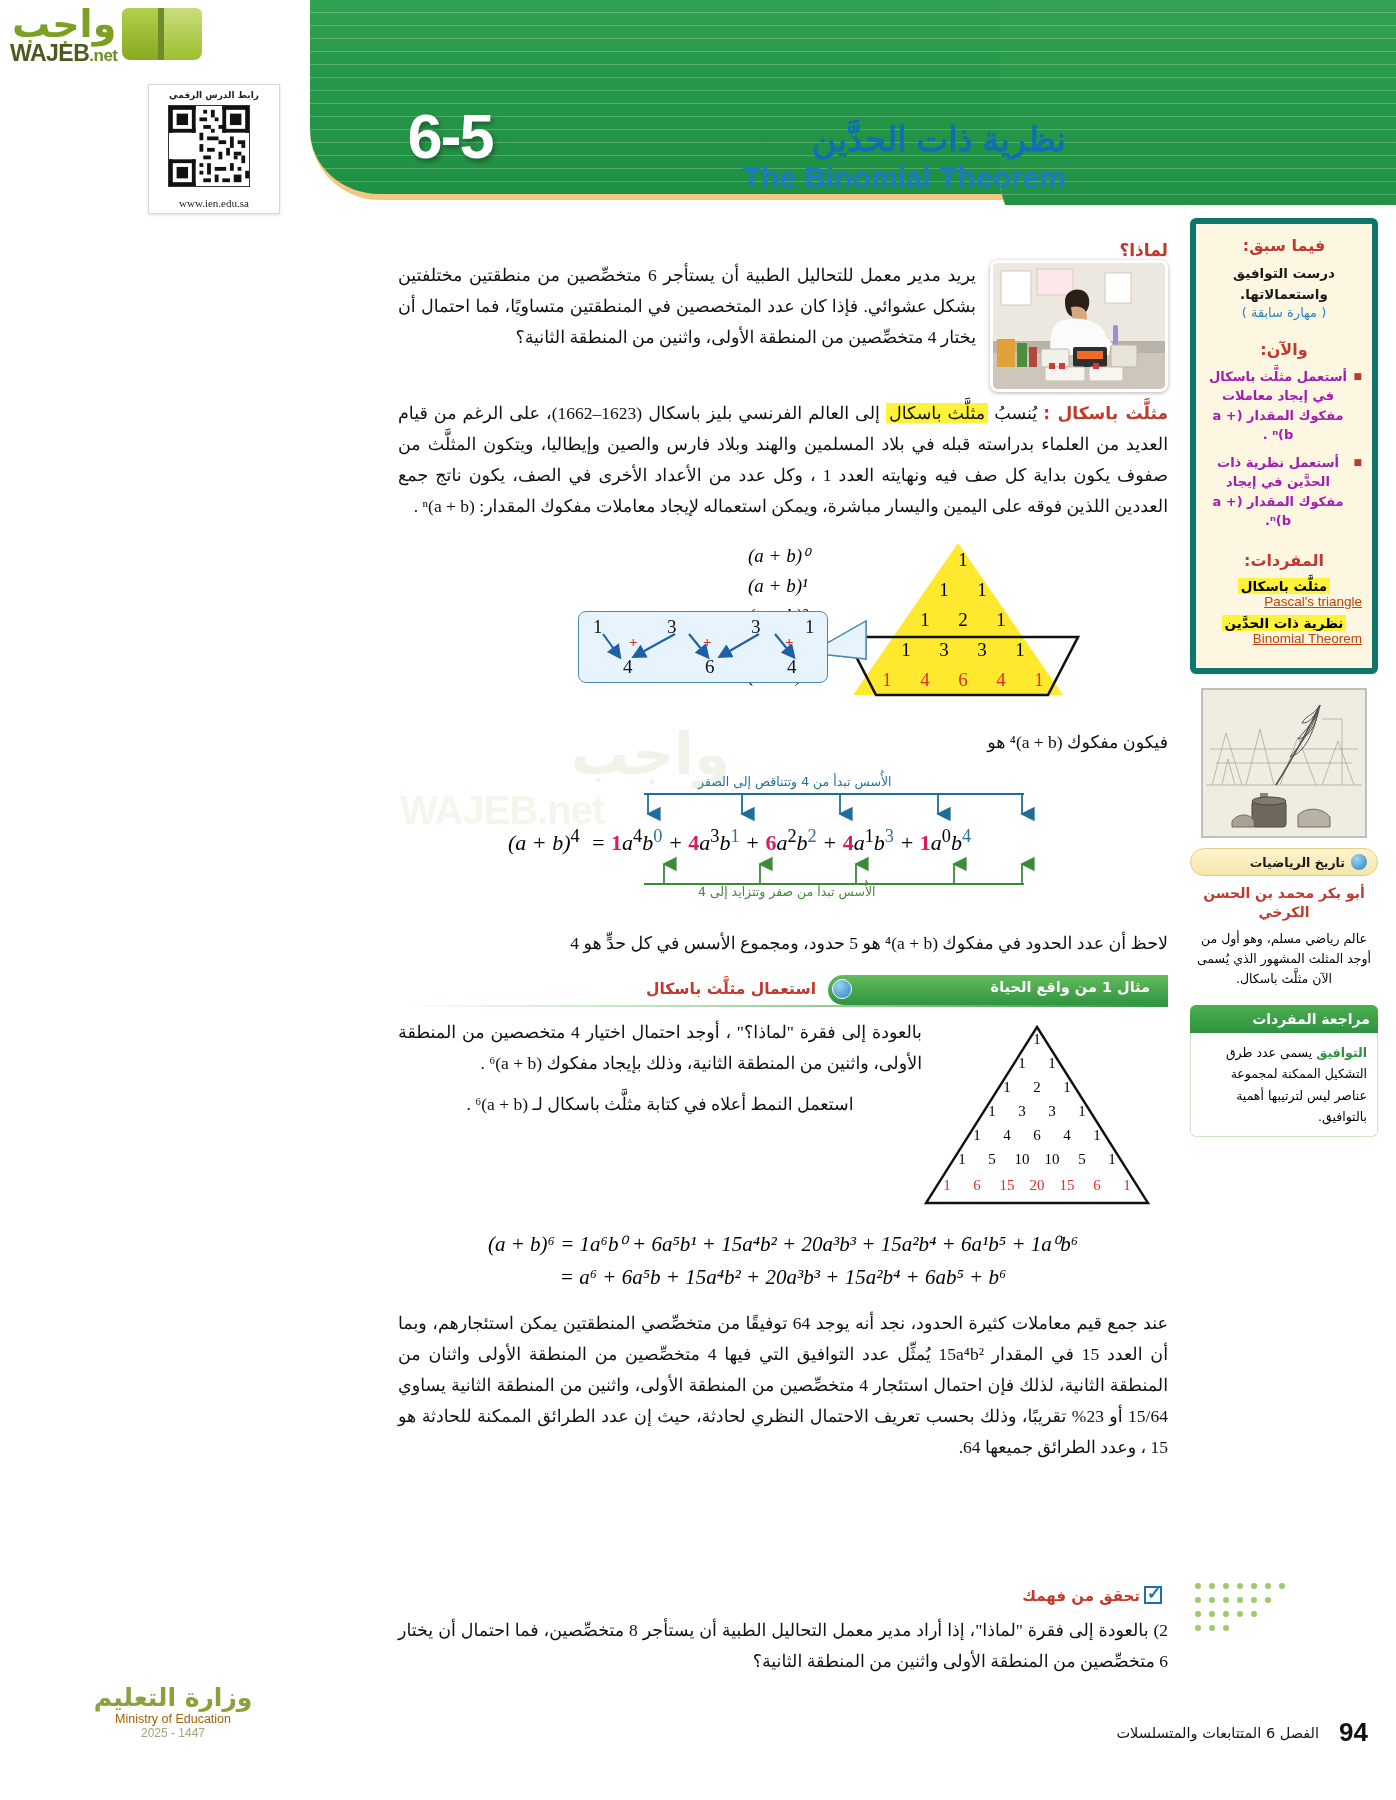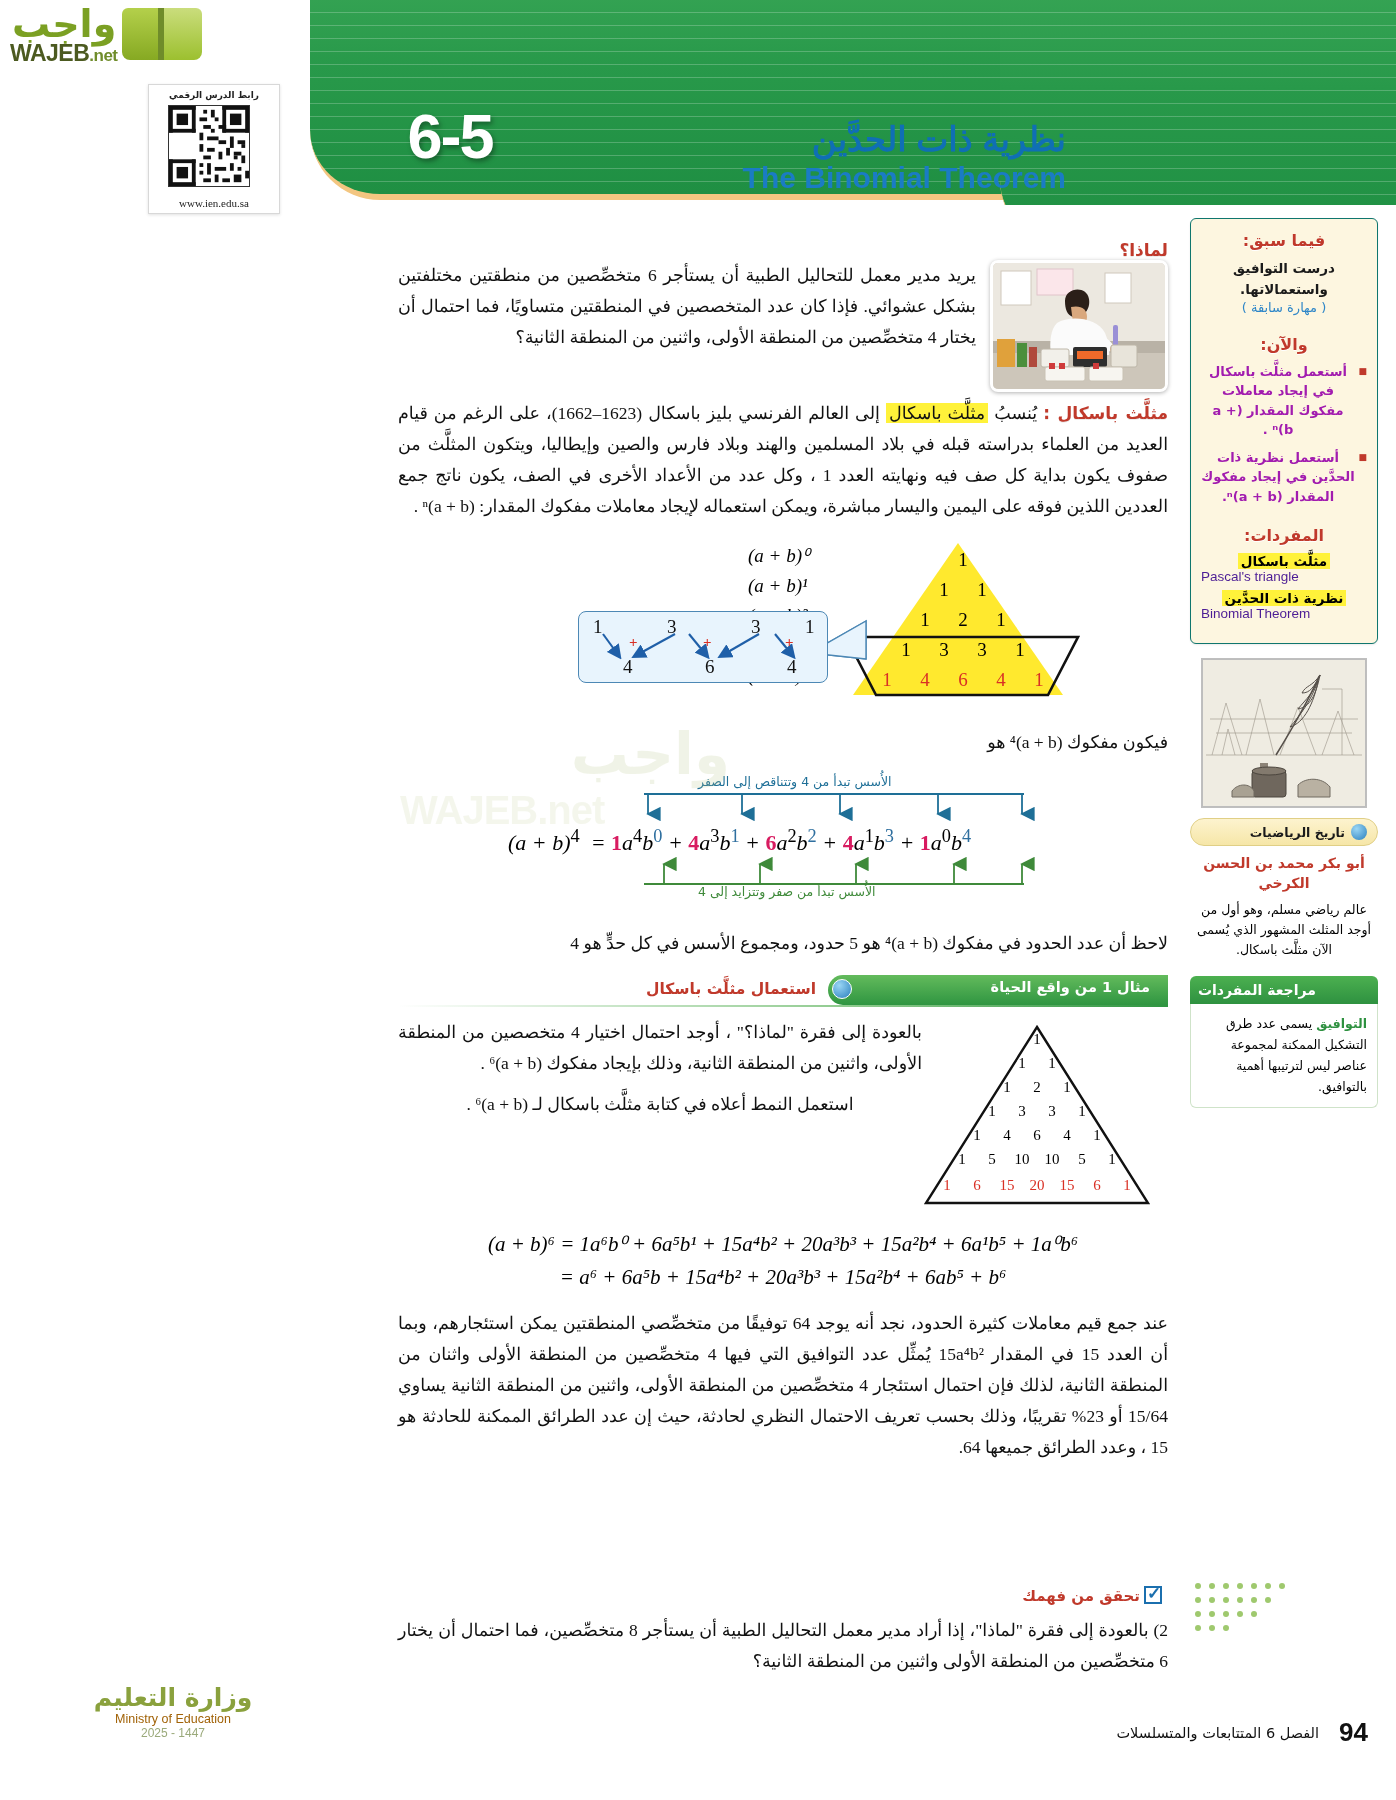--- a/index.html
+++ b/index.html
@@ -66,52 +66,52 @@
              background:#fff; border:1px solid #d8d8d8; box-shadow:0 1px 3px rgba(0,0,0,.12); }
   .qr-caption { position:absolute; top:5px; left:0; width:100%; text-align:center;
                 font-size:9px; font-weight:bold; color:#222; font-family:"DejaVu Sans", sans-serif; }
   .qr-box { position:absolute; left:19px; top:20px; width:82px; height:82px; border:1px solid #333; background:#fff; }
   .qr-url { position:absolute; bottom:4px; left:0; width:100%; text-align:center;
             font-size:11px; color:#222; direction:ltr; font-family:"Liberation Serif", serif; }
 
   
   .sidebar { position:absolute; right:18px; top:218px; width:188px; }
   .side-card {
-    background:#fdf6e0; border:1px solid #0f766e; border-radius:6px;
+    background:#fdf6e0; border:6px solid #0f766e; border-radius:6px;
     padding:12px 10px 16px; margin-bottom:14px;
     box-shadow:0 1px 2px rgba(0,0,0,.08);
   }
   .side-h {
     color:#c0392b; font-weight:bold; font-size:16px; text-align:center; margin-bottom:8px;
     font-family:"DejaVu Sans", sans-serif; text-shadow:0 1px 0 #fff;
   }
   .side-p { font-size:13.5px; line-height:1.55; color:#1a1a1a; text-align:center;
             font-family:"DejaVu Sans", sans-serif; font-weight:bold; }
   .side-sub { color:#2e86c8; font-size:13px; text-align:center; font-family:"DejaVu Sans", sans-serif; }
   .side-li { font-size:13px; line-height:1.5; color:#a21caf; text-align:center;
              font-family:"DejaVu Sans", sans-serif; font-weight:bold; margin:8px 0; position:relative; padding-right:12px;}
   .side-li:before { content:"■"; color:#c0392b; font-size:9px; position:absolute; right:0; top:3px; }
   .hl { background:#fff23a; padding:0 3px; }
   .vocab-ar { font-size:13.5px; font-weight:bold; text-align:center; font-family:"DejaVu Sans", sans-serif; margin-top:6px; }
-  .vocab-en { font-size:13.5px; text-align:left; direction:ltr; font-family:"Liberation Sans", sans-serif; color:#4c1d95; margin-bottom:6px; }
+  .vocab-en { font-size:13.5px; text-align:right; direction:ltr; font-family:"Liberation Sans", sans-serif; color:#c2410c; margin-bottom:6px;text-decoration:underline; }
 
   .hist-img { width:166px; height:150px; border:1px solid #bfbfbf; background:#efece4;
               margin:0 auto 10px; position:relative; overflow:hidden; }
   .hist-banner {
     background:linear-gradient(180deg,#fdf3cf,#f6e6a8); border:1px solid #e0cf86; border-radius:14px;
     padding:5px 10px; font-size:12.5px; color:#1b1b1b; font-weight:bold; text-align:right;
     font-family:"DejaVu Sans", sans-serif; margin-bottom:8px;
   }
   .hist-title { color:#c0392b; font-weight:bold; font-size:14px; text-align:center; line-height:1.4;
                 font-family:"DejaVu Sans", sans-serif; margin-bottom:6px; }
   .hist-body { font-size:12.5px; line-height:1.6; text-align:center; font-family:"DejaVu Sans", sans-serif; }
 
   .rev-head {
     background:linear-gradient(180deg,#4cb050,#2e9140); color:#fff; font-weight:bold;
-    font-size:14px; text-align:left; padding:6px 8px; border-radius:6px 6px 0 0;
+    font-size:14px; text-align:right; padding:6px 8px; border-radius:6px 6px 0 0;
     font-family:"DejaVu Sans", sans-serif;
   }
   .rev-body { border:1px solid #cfe3c9; border-top:none; border-radius:0 0 6px 6px;
               background:#fff; padding:9px 10px; font-size:12.5px; line-height:1.7;
               font-family:"DejaVu Sans", sans-serif; text-align:right; }
   .rev-term { color:#2e9140; font-weight:bold; }
 
   
   .main { position:absolute; right:228px; top:240px; width:770px; }
   .sec-h { color:#c0392b; font-weight:bold; font-size:17px; font-family:"DejaVu Sans", sans-serif;

